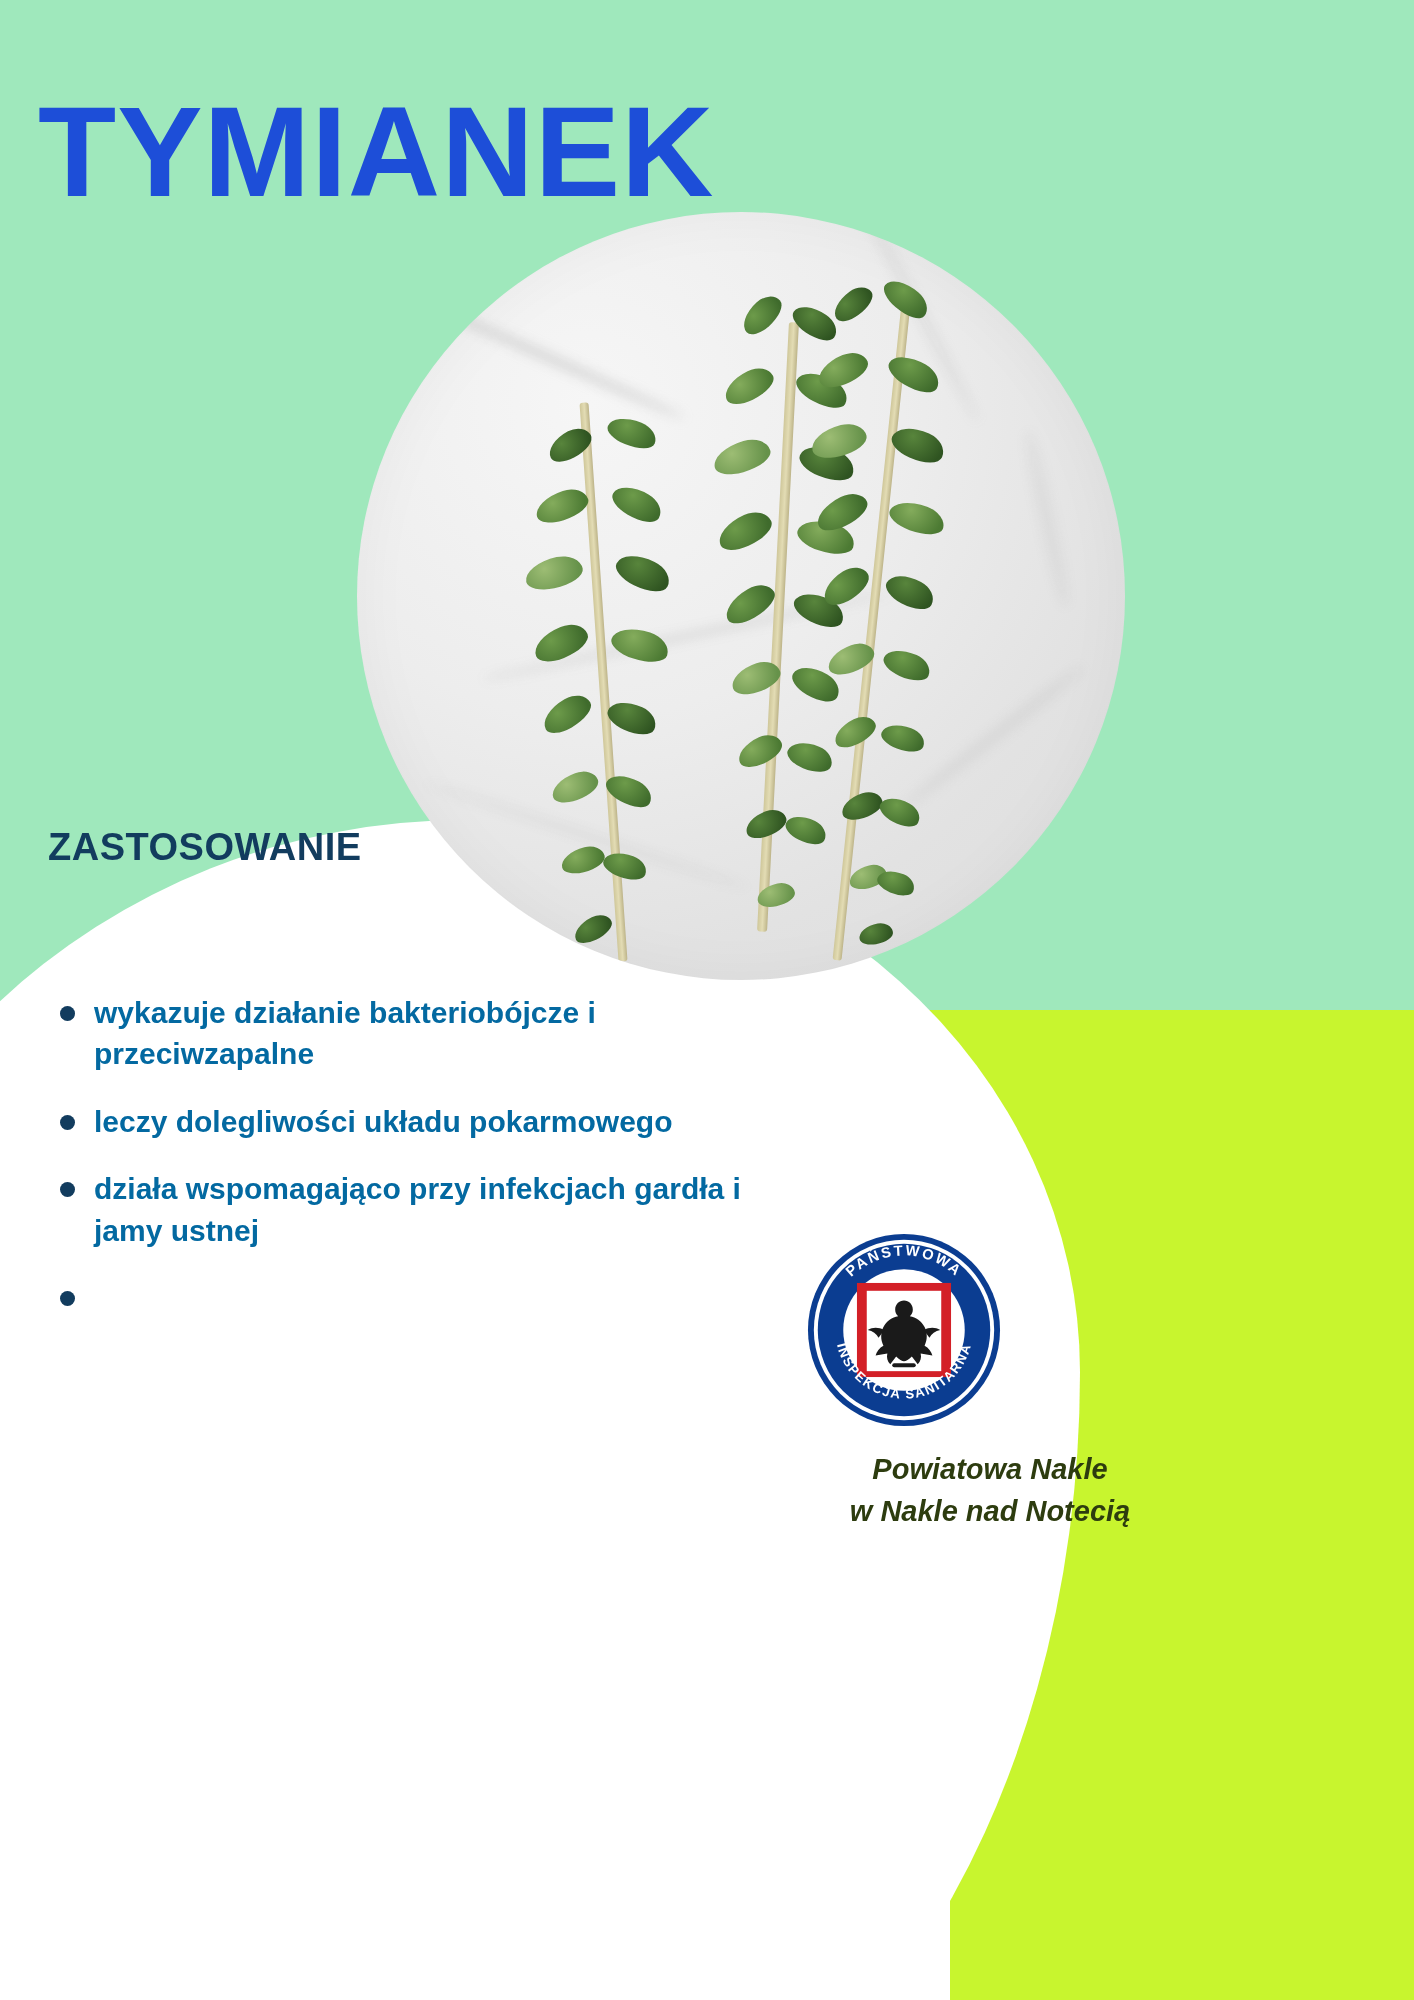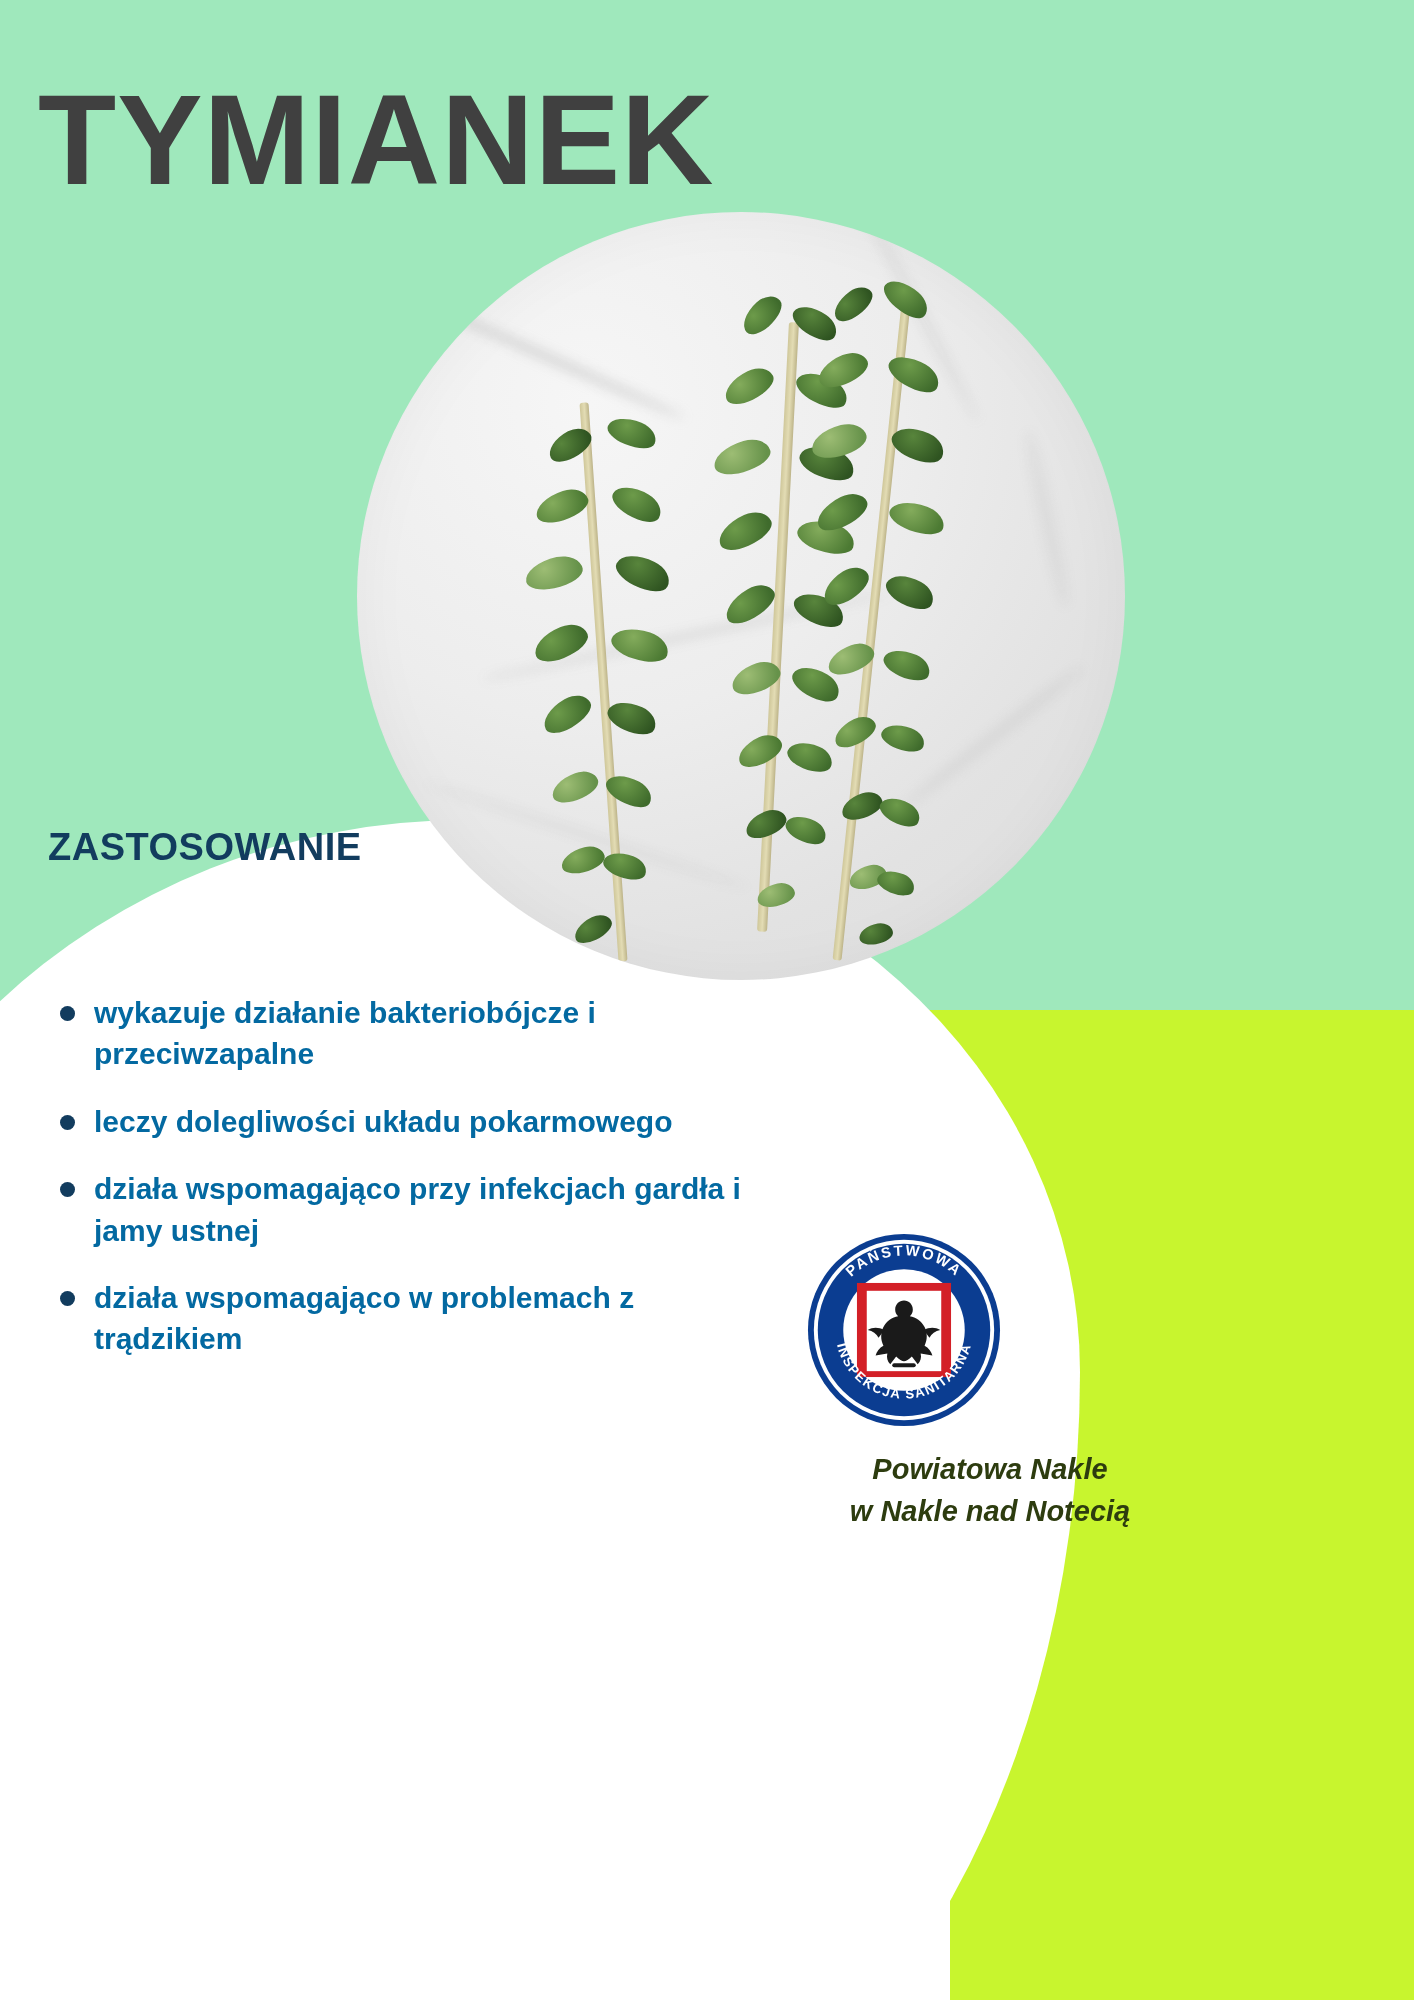--- a/index.html
+++ b/index.html
@@ -49,26 +49,26 @@
     width: 1150px;
     height: 700px;
     background: #ffffff;
     border-radius: 40% 60% 0% 0% / 60% 50% 0% 0%;
   }
 
   
   .title {
     position: absolute;
     left: 38px;
-    top: 76px;
+    top: 88px;
     font-size: 128px;
     line-height: 1;
     font-weight: bold;
     letter-spacing: 1px;
-    color: #404040;
+    color: #1d4ed8;
     white-space: nowrap;
   }
 
   
   .photo-circle {
     position: absolute;
     left: 357px;
     top: 212px;
     width: 768px;
     height: 768px;
@@ -273,21 +273,20 @@
     <li>
       <span class="dot"></span>
       <span>leczy dolegliwości układu pokarmowego</span>
     </li>
     <li>
       <span class="dot"></span>
       <span>działa wspomagająco przy infekcjach gardła i jamy ustnej</span>
     </li>
     <li>
       <span class="dot"></span>
-      <span>działa wspomagająco w problemach z trądzikiem</span>
     </li>
   </ul>
 
   <div class="logo">
     <svg viewBox="0 0 200 200" width="196" height="196" xmlns="http://www.w3.org/2000/svg">
       <defs>
         <path id="arcTop" d="M 24,100 A 76,76 0 0 1 176,100" fill="none"></path>
         <path id="arcBottom" d="M 30,100 A 70,70 0 0 0 170,100" fill="none"></path>
       </defs>
       <circle cx="100" cy="100" r="98" fill="#0b3d91"></circle>

